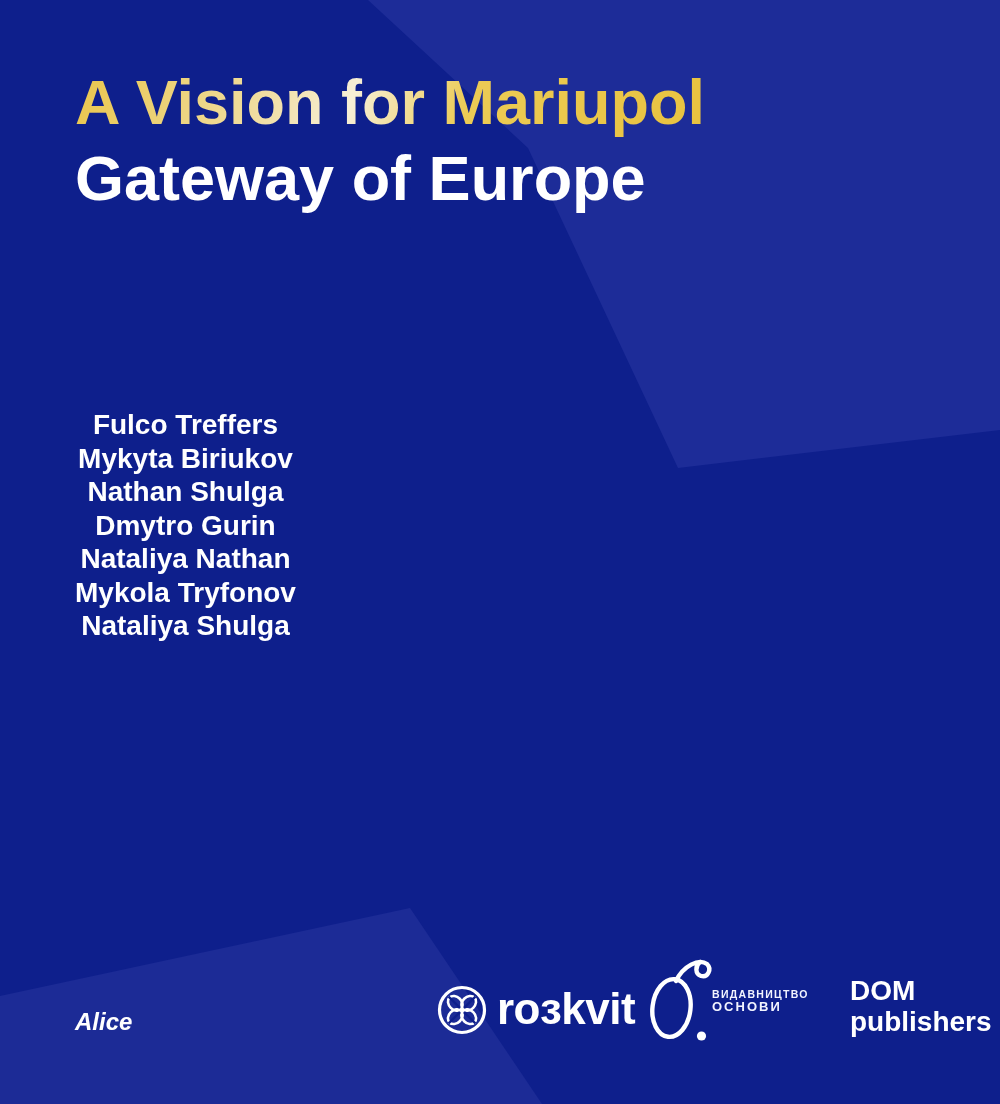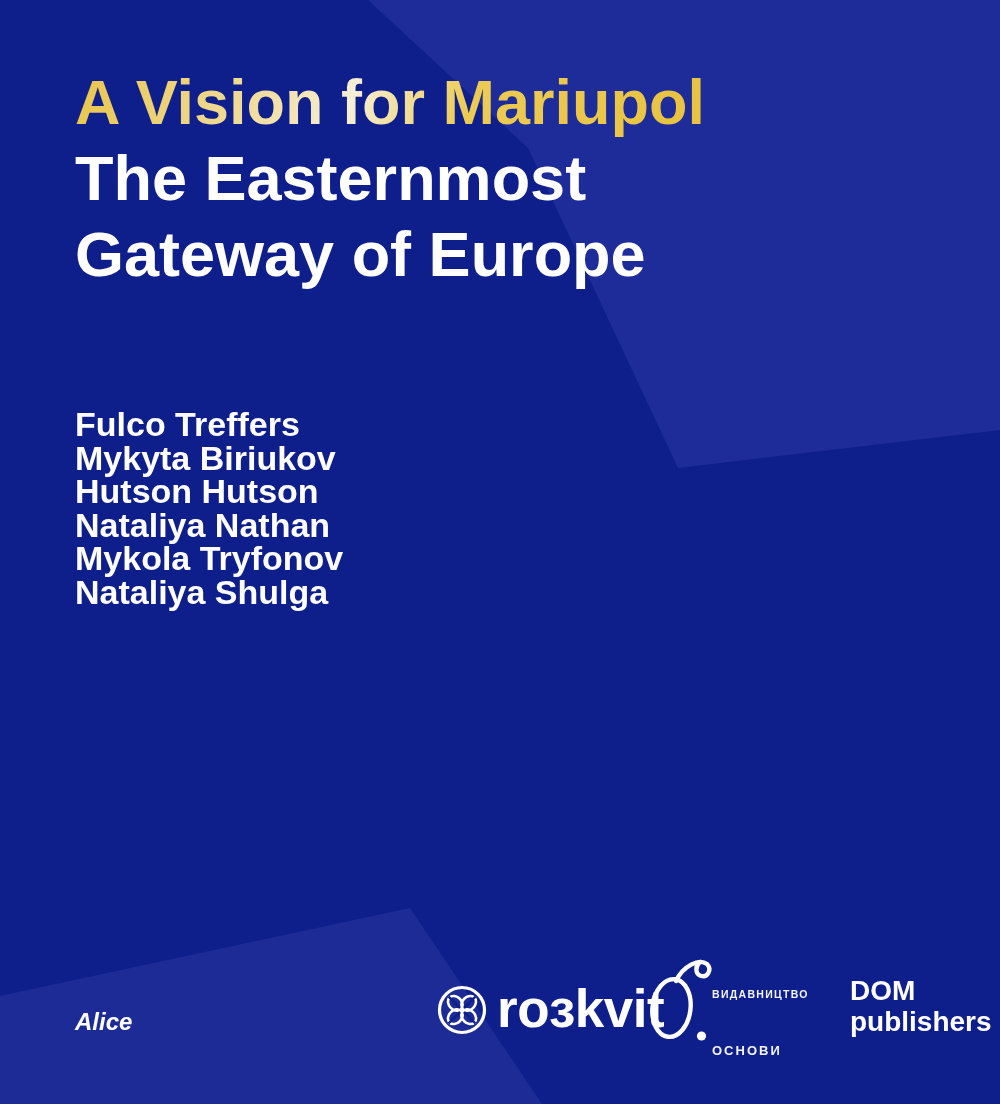--- a/index.html
+++ b/index.html
@@ -22,69 +22,69 @@
     background:linear-gradient(108deg,#e9c54a 0%,#f0dda0 30%,#f7efd6 44%,#eccb55 62%,#e8c23f 100%);
     -webkit-background-clip:text;background-clip:text;
     color:transparent;
     display:inline-block;
   }
   .title-white{color:#ffffff;}
 
   
   .authors{
     position:absolute;left:75px;top:408px;
-    font-size:34px;font-weight:bold;line-height:33.5px;
-    color:#ffffff;white-space:nowrap;
+    font-size:28px;font-weight:bold;line-height:33.5px;
+    color:#ffffff;white-space:nowrap;text-align:center;
   }
 
   
   .series{
     position:absolute;left:75px;top:1008px;
     font-size:24px;font-weight:bold;font-style:italic;
     line-height:28px;color:#ffffff;
   }
 
   
   .rozkvit-icon{position:absolute;left:436px;top:984px;}
   .rozkvit-word{
     position:absolute;left:497px;top:988px;
-    font-size:53px;font-weight:bold;line-height:41px;
+    font-size:44px;font-weight:bold;line-height:41px;
     letter-spacing:-0.5px;color:#ffffff;white-space:nowrap;
   }
   .osnovy-icon{position:absolute;left:645px;top:956px;}
   .osnovy-text{position:absolute;left:712px;top:988px;color:#f2f4ff;white-space:nowrap;}
   .osnovy-top{font-size:10.5px;font-weight:600;letter-spacing:1.3px;line-height:12px;}
-  .osnovy-bottom{font-size:13px;font-weight:bold;letter-spacing:2px;line-height:14px;margin-top:44px;}
+  .osnovy-bottom{font-size:13px;font-weight:bold;letter-spacing:2px;line-height:14px;}
   .dom-text{
     position:absolute;left:850px;top:975px;
     font-size:28px;font-weight:bold;line-height:31px;
     color:#ffffff;white-space:nowrap;
   }
 </style>
 </head>
 <body>
 
 <div class="page">
 
   <svg class="bg" width="1000" height="1104" viewBox="0 0 1000 1104" aria-hidden="true">
     <rect x="0" y="0" width="1000" height="1104" fill="#0e1f8c"></rect>
     <polygon points="368,0 1000,0 1000,430 678,468 528,148" fill="#1d2c98"></polygon>
     <polygon points="0,996 410,908 542,1104 0,1104" fill="#1c2b96"></polygon>
   </svg>
 
   <div class="title-block">
     <div class="title-accent">A Vision for Mariupol</div>
-    <div class="title-white">The Easternmost</div>
     <div class="title-white">Gateway of Europe</div>
   </div>
 
   <div class="authors">
     <div>Fulco Treffers</div>
     <div>Mykyta Biriukov</div>
-    <div>Hutson Hutson</div>
+    <div>Nathan Shulga</div>
+    <div>Dmytro Gurin</div>
     <div>Nataliya Nathan</div>
     <div>Mykola Tryfonov</div>
     <div>Nataliya Shulga</div>
   </div>
 
   <div class="series">Alice</div>
 
   <svg class="rozkvit-icon" width="52" height="52" viewBox="0 0 52 52" aria-hidden="true">
     <circle cx="26" cy="26" r="22.5" fill="none" stroke="#ffffff" stroke-width="3.2"></circle>
     <g fill="none" stroke="#ffffff" stroke-width="2.6">

